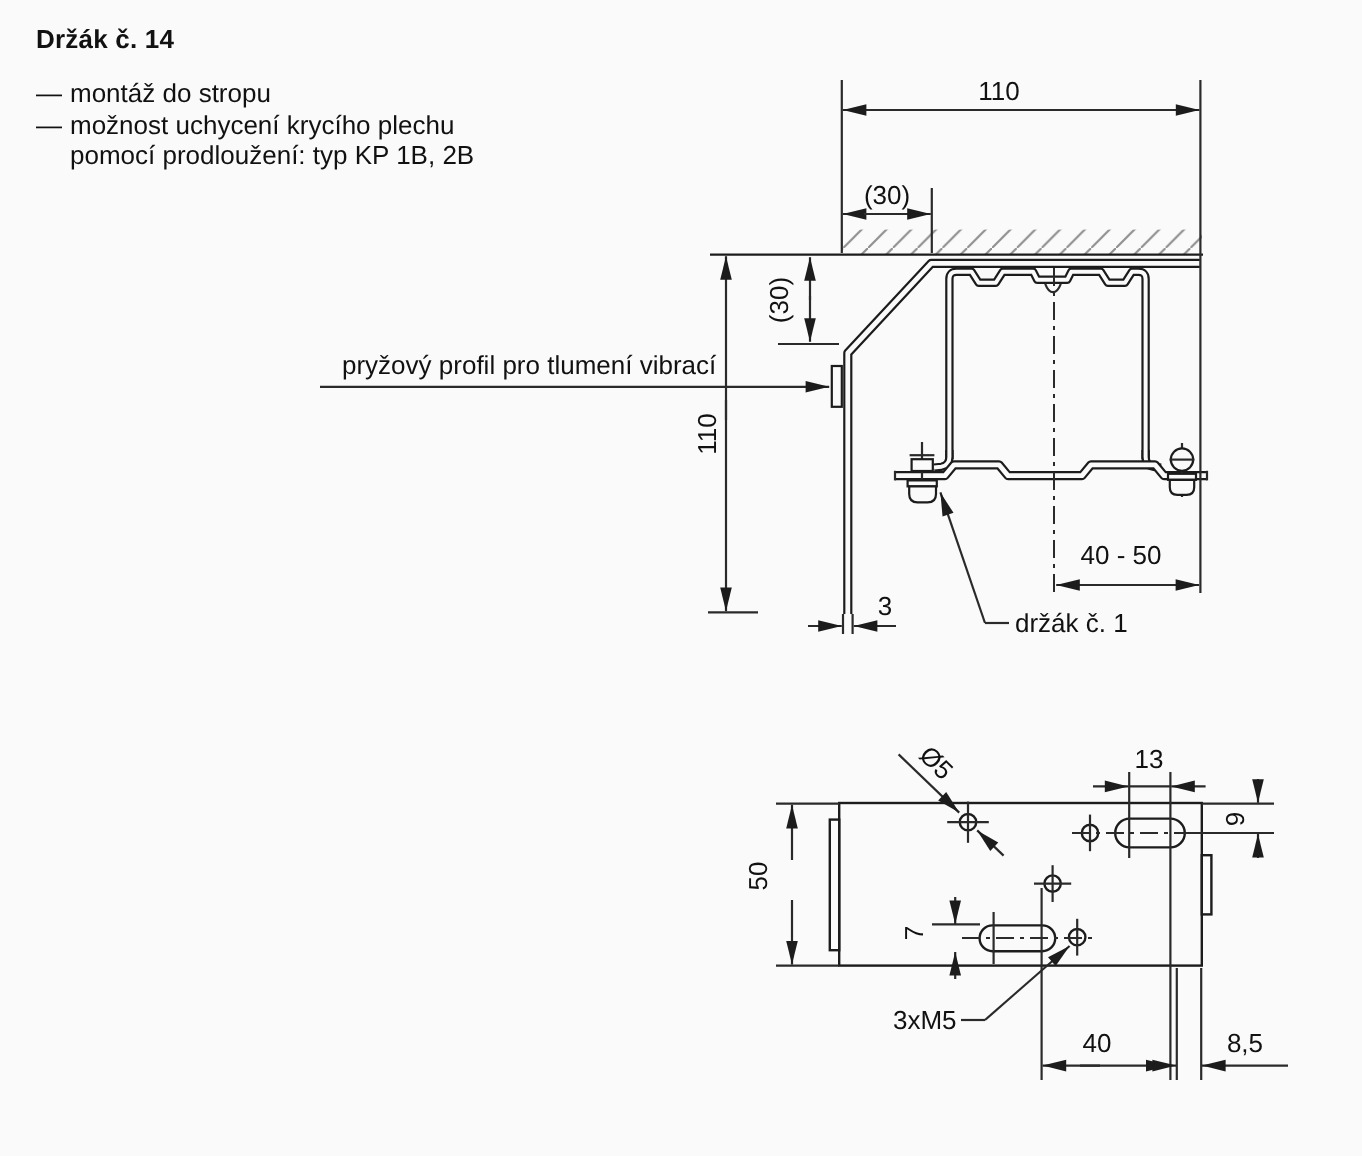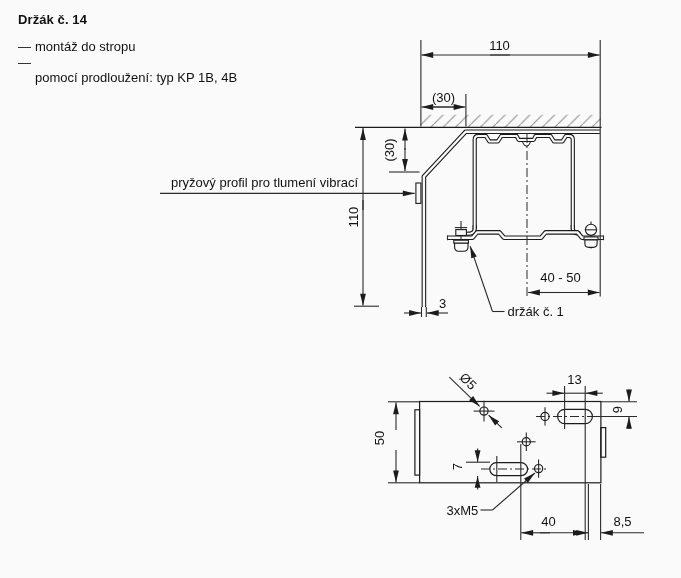--- a/index.html
+++ b/index.html
@@ -25,24 +25,25 @@
 <div class="stage">
 
   <div class="textblock">
     <div class="title">Držák č. 14</div>
     <div class="note-row">
       <span class="note-marker">—</span>
       <span>montáž do stropu</span>
     </div>
     <div class="note-row">
       <span class="note-marker">—</span>
+      <span>možnost uchycení krycího plechu</span>
     </div>
     <div class="note-row">
       <span class="note-marker"></span>
-      <span>pomocí prodloužení: typ KP 1B, 4B</span>
+      <span>pomocí prodloužení: typ KP 1B, 2B</span>
     </div>
   </div>
 
   <svg width="681" height="578" viewBox="0 0 681 578">
     <defs>
       <marker id="arr" markerUnits="userSpaceOnUse" markerWidth="14" markerHeight="8" refX="12.6" refY="4" orient="auto">
         <path d="M0.8,1.1 L12.6,4 L0.8,6.9 Z" fill="#1c1c1c"></path>
       </marker>
       <pattern id="hatch" width="12.4" height="12.4" patternUnits="userSpaceOnUse">
         <line x1="0" y1="12.4" x2="12.4" y2="0" stroke="#8f8f8f" stroke-width="1.1"></line>

